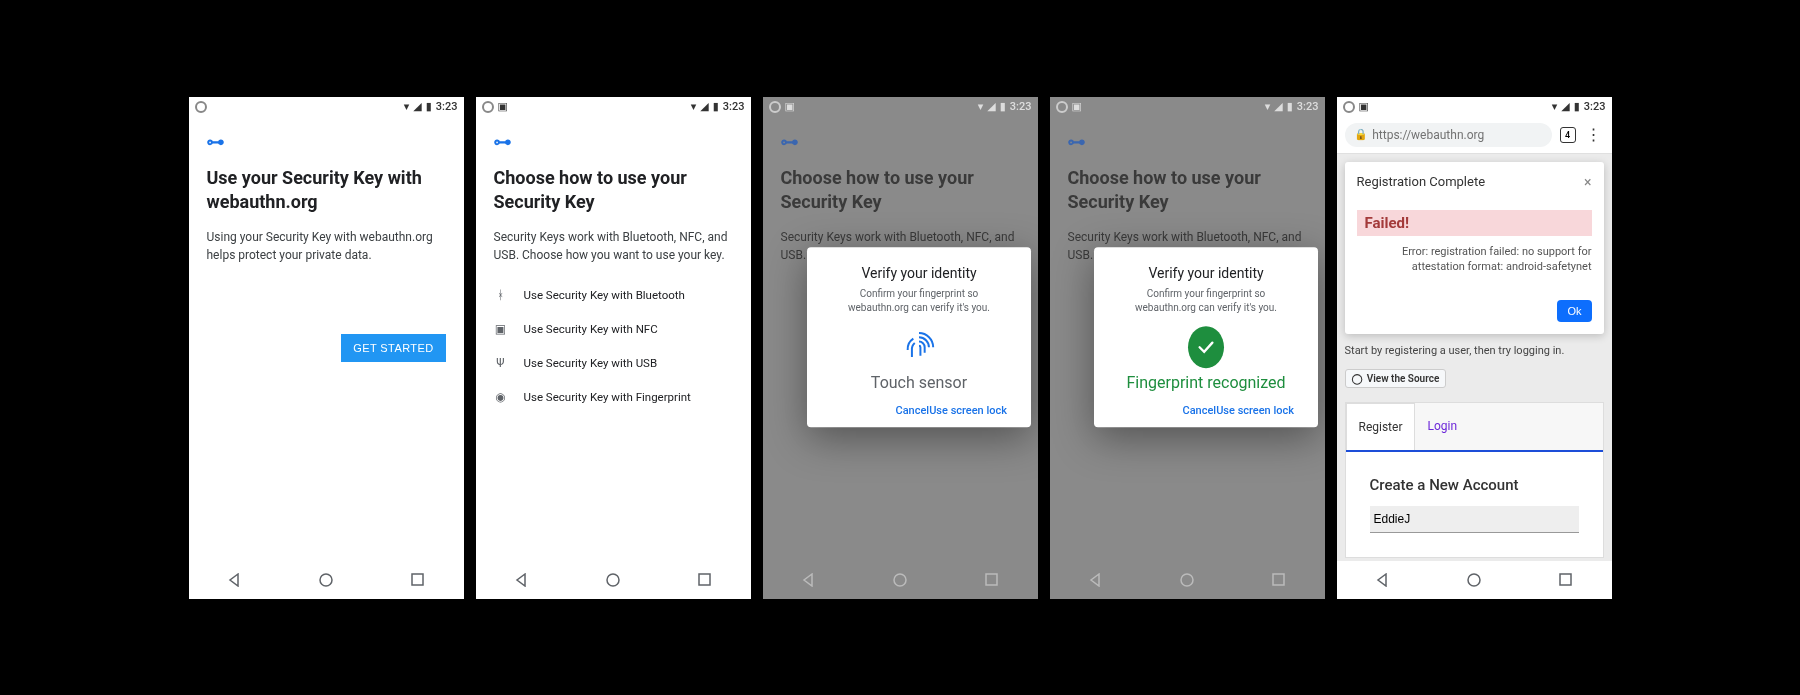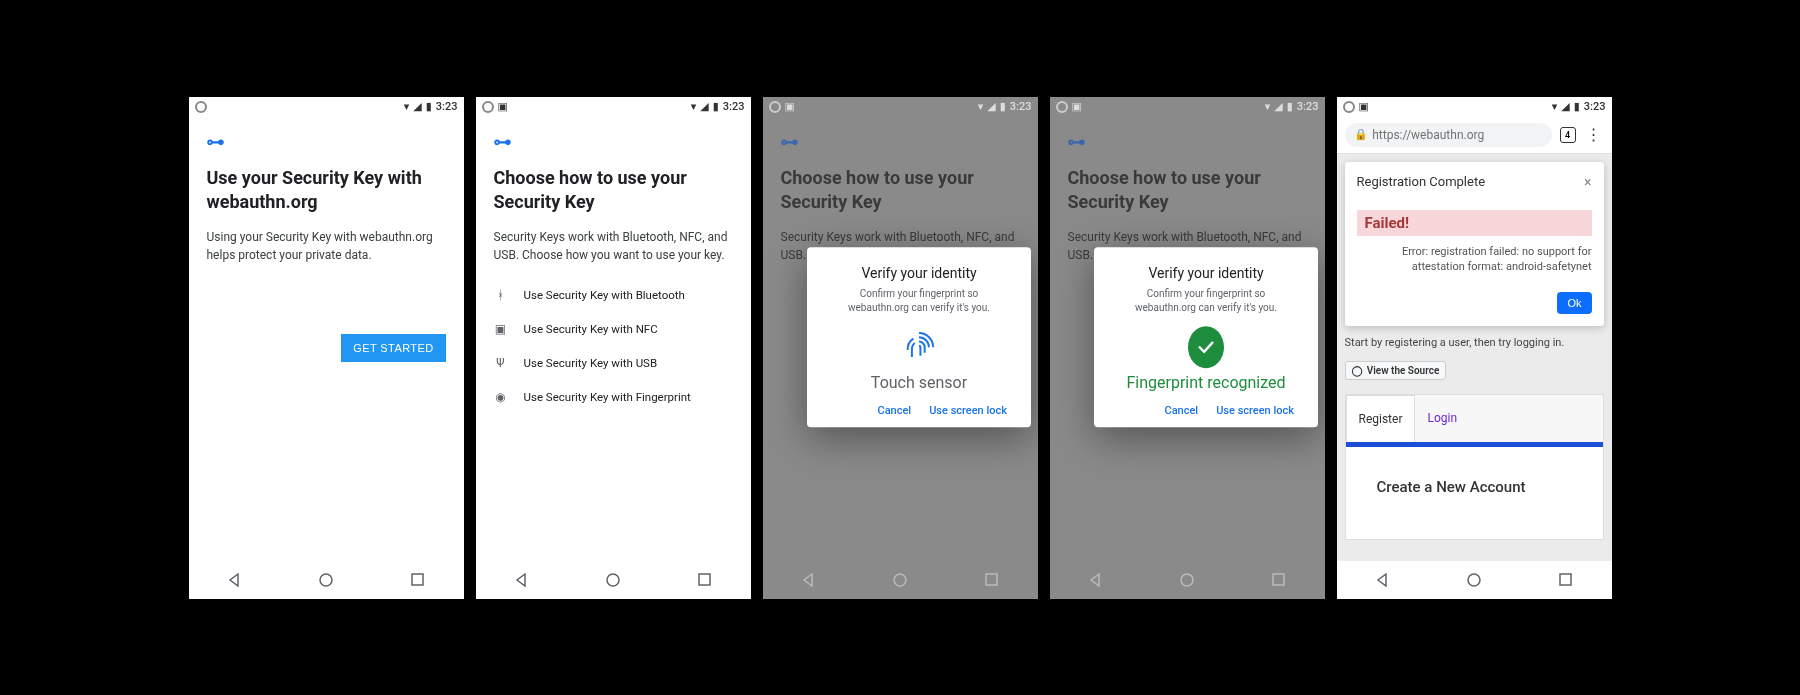--- a/index.html
+++ b/index.html
@@ -131,21 +131,20 @@
     display: flex;
     align-items: center;
     justify-content: center;
   }
   .dialog .status-msg { font-size: 16px; margin-bottom: 12px; }
   .dialog .status-grey { color: #5f6368; }
   .dialog .status-green { color: #1e8e3e; }
   .dialog-actions {
     display: flex;
     justify-content: flex-end;
-    gap: 18px;
     text-align: center;
   }
   .dialog-actions span {
     color: #1a73e8;
     font-size: 11px;
     font-weight: 500;
     cursor: pointer;
   }
   
   .urlbar {
@@ -190,21 +189,21 @@
     background: #f8d7da;
     color: #a33a3a;
     font-size: 15px;
     font-weight: 700;
     padding: 4px 8px;
     margin-bottom: 8px;
   }
   .err-text { font-size: 11px; color: #555; line-height:1.4;text-align:right;}
   .ok-btn {
     float: right;
-    margin-top: 18px;
+    margin-top: 26px;
     background: #0d6efd;
     color: #fff;
     border:none;
     border-radius: 4px;
     padding: 5px 10px;
     font-size: 11px;
     cursor:pointer;
   }
   .page-text { font-size: 11px; color:#444; margin-bottom:10px;}
   .gh-btn {
@@ -225,21 +224,21 @@
   .form-tabs {
     display:flex;
   }
   .form-tab {
     padding:16px 12px;
     font-size:12px;
     cursor:pointer;
   }
   .form-tab.active { background:#fff; border:1px solid #ddd; border-bottom:none; color:#333;}
   .form-tab.inactive { color:#6d28d9; }
-  .form-body { background:#fff; padding:31px; border-top:5px solid #1d4ed8;}
+  .form-body { background:#fff; padding:24px; border-top:2px solid #1d4ed8;}
   .form-body h3 { font-size:15px; font-weight:500; color:#333; margin-bottom:12px;}
   .text-input {
     width:100%;
     border:none;
     border-bottom:1px solid #999;
     background:#eee;
     padding:6px 4px;
     font-size:12px;
   }
   .chrome-icon {
@@ -487,20 +486,21 @@
       <span>◯</span>
       <span>View the Source</span>
     </span>
     <div class="form-card">
       <div class="form-tabs">
         <div class="form-tab active">Register</div>
         <div class="form-tab inactive">Login</div>
       </div>
       <div class="form-body">
         <h3>Create a New Account</h3>
+        <input class="text-input" value="EddieJ" style="">
       </div>
     </div>
   </div>
   <div class="navbar">
     <div class="nav-btn">
         <svg width="14" height="14">
           <path d="M11 1 L3 7 L11 13 Z" fill="none" stroke="#5f6368" stroke-width="1.5"></path>
         </svg>
       </div>
     <div class="nav-btn">

